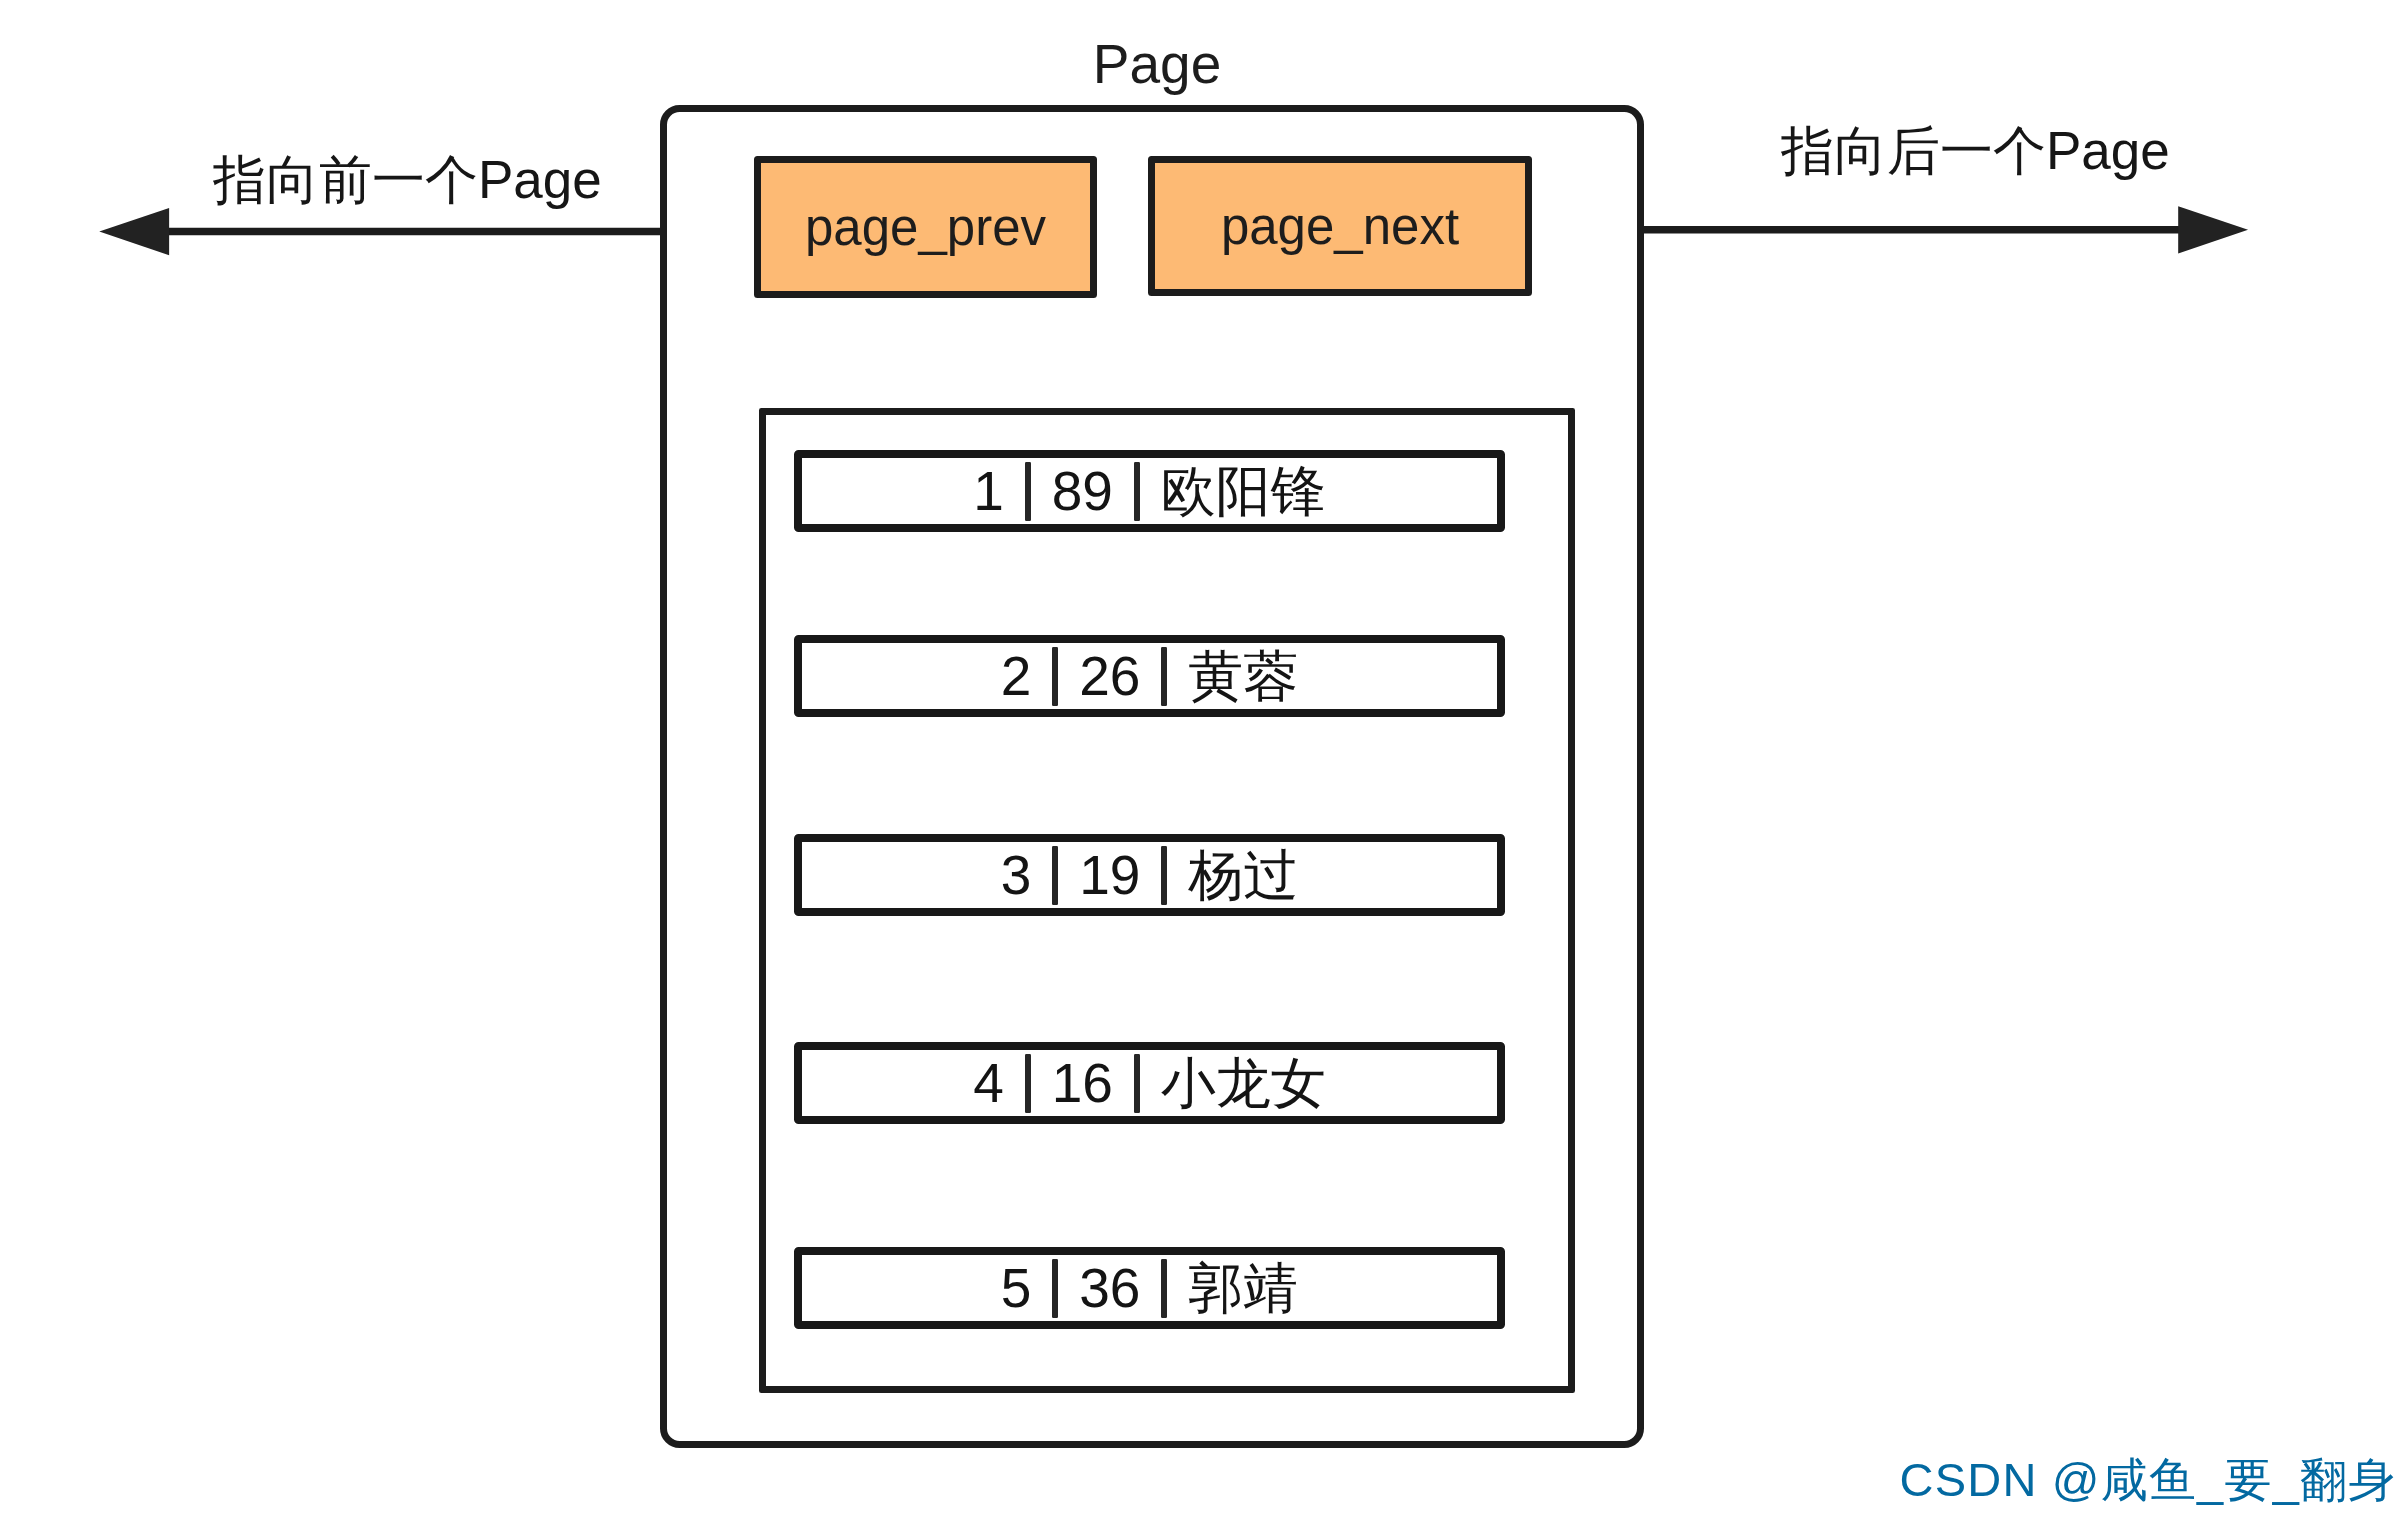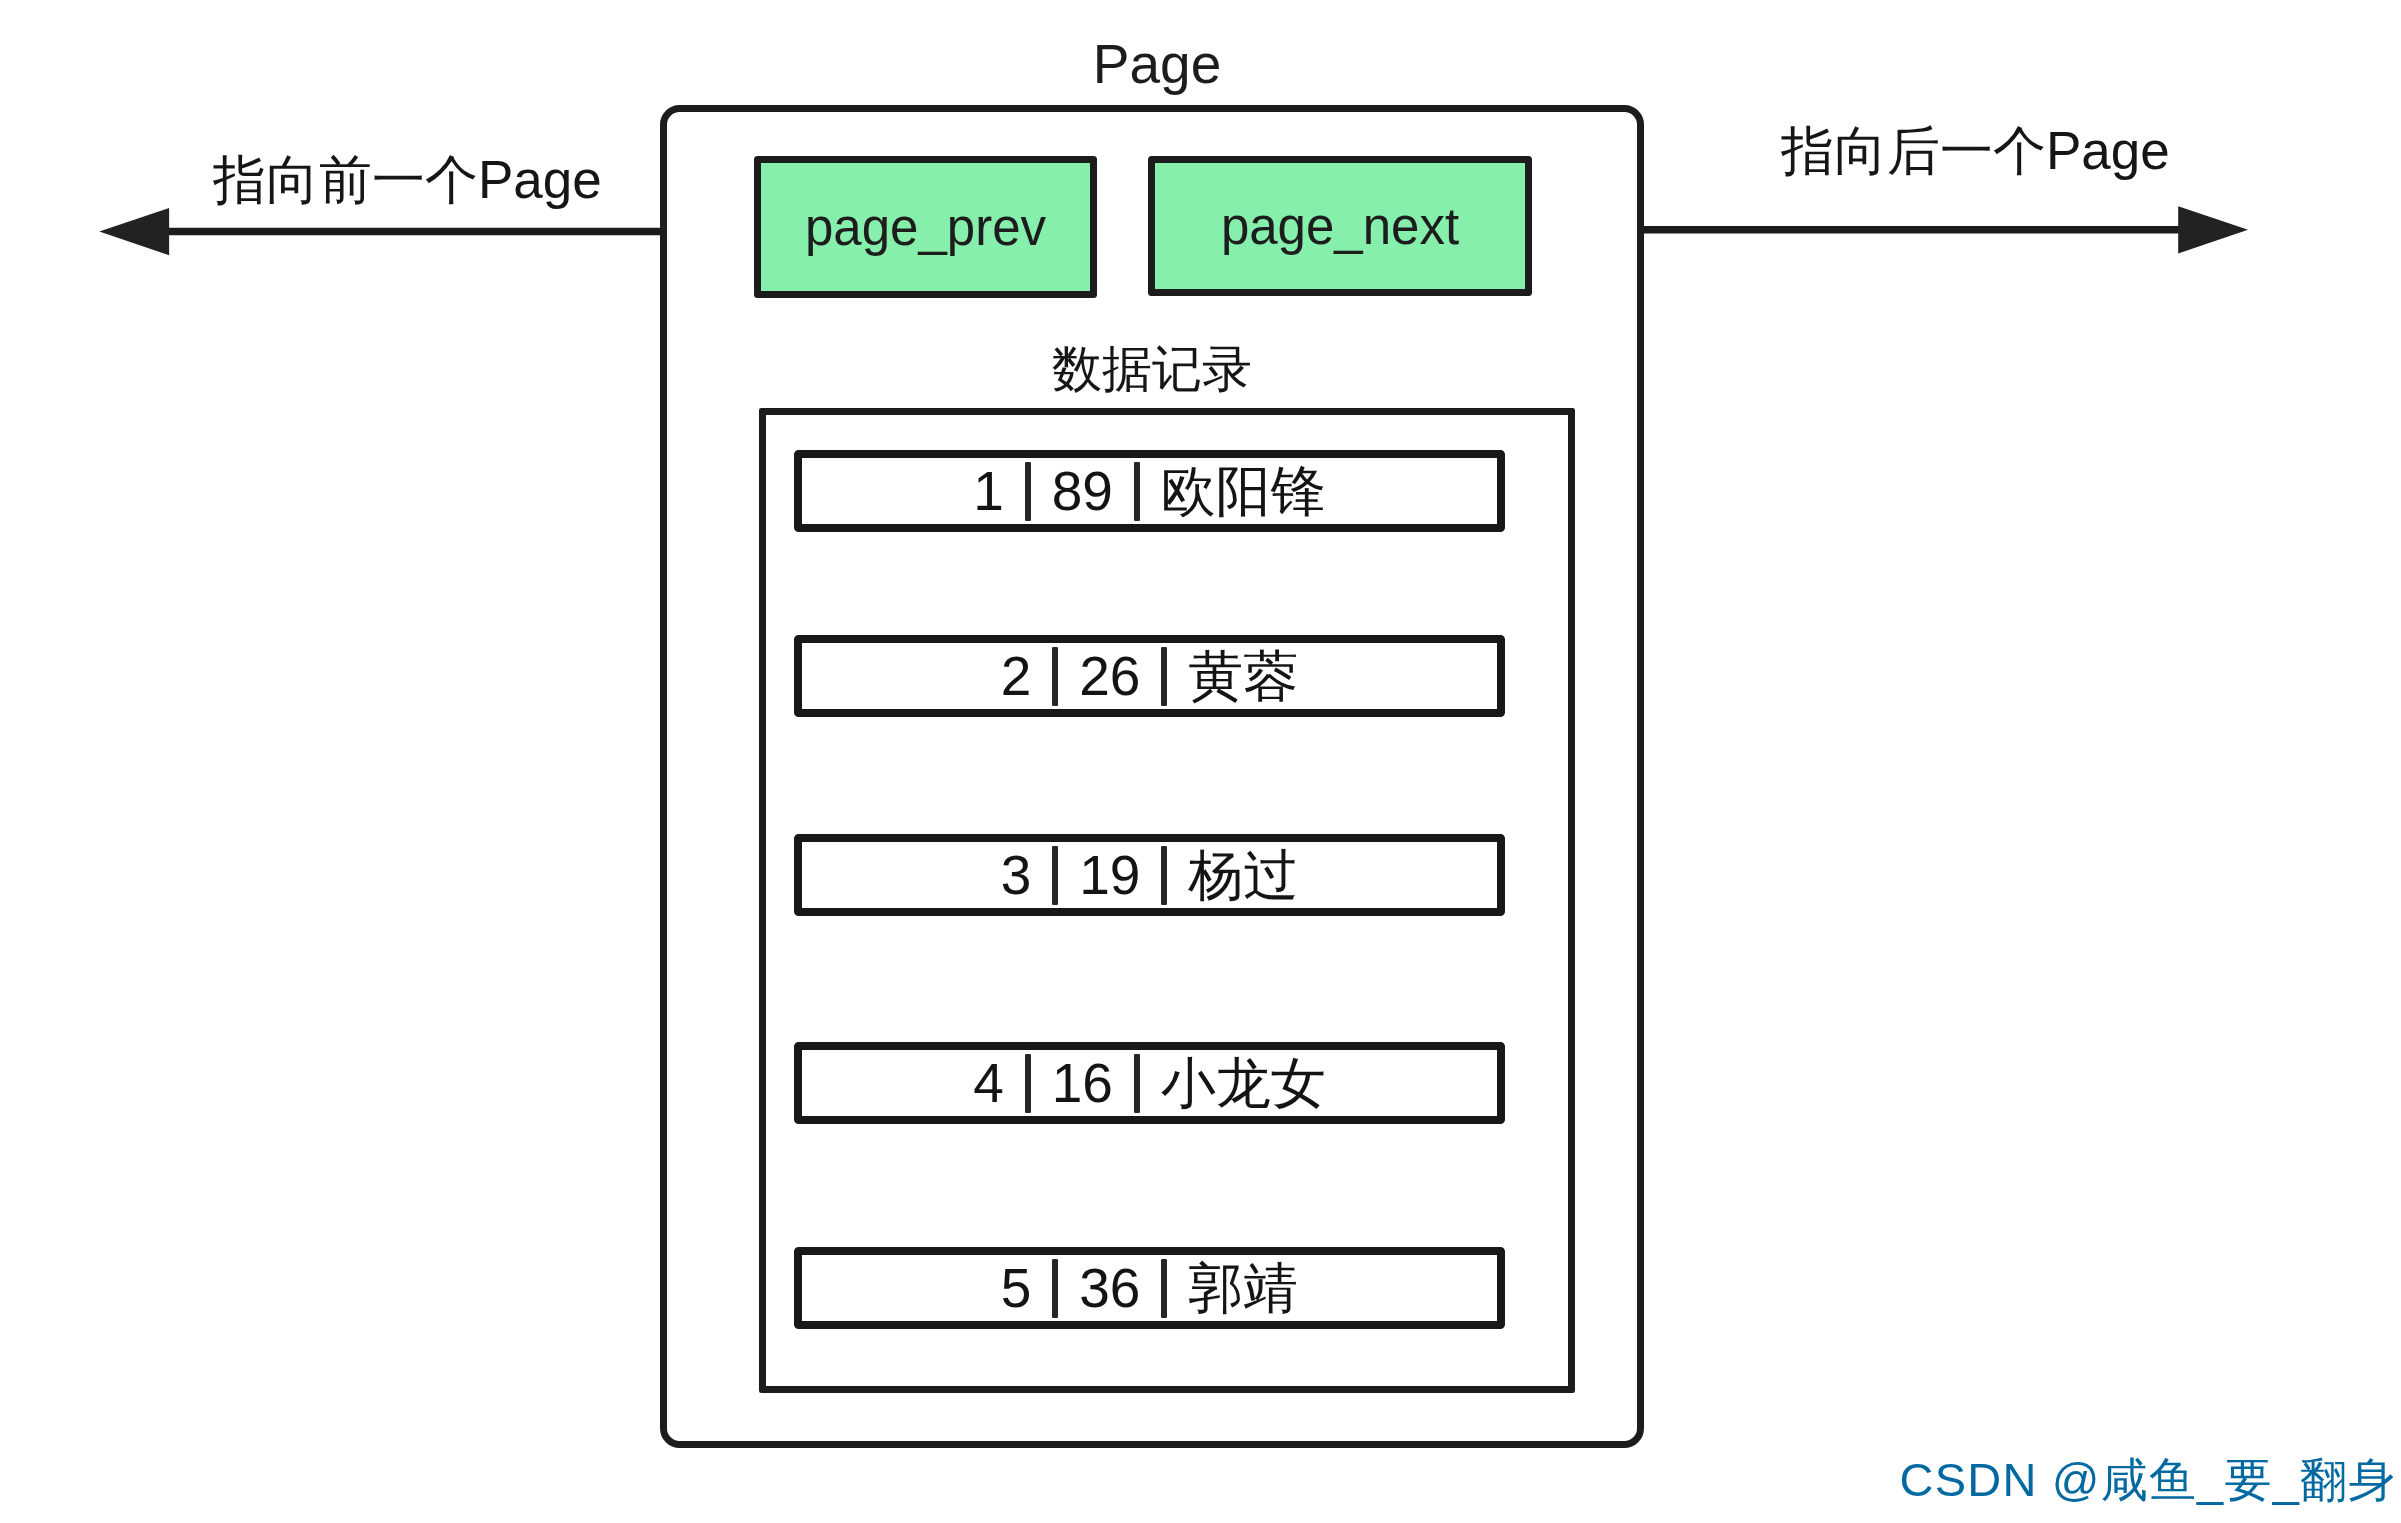--- a/index.html
+++ b/index.html
@@ -35,21 +35,21 @@
     left: 660px; top: 105px;
     width: 984px; height: 1343px;
     border: 7.5px solid #1c1c1c;
     border-radius: 19.6px;
     background: #ffffff;
   }
   .ptr-box {
     position: absolute;
     border: 7.5px solid #1c1c1c;
     border-radius: 3.5px;
-    background: #86efac;
+    background: #fdba74;
     display: flex;
     align-items: center;
     justify-content: center;
     font-size: 51px;
     color: #1d1d1d;
     white-space: nowrap;
   }
   .ptr-box.prev { left: 754px; top: 156px; width: 343px; height: 142px; }
   .ptr-box.next { left: 1148px; top: 156px; width: 384px; height: 140px; }
   .records-label {
@@ -134,21 +134,20 @@
 
   <div class="outer-box"></div>
 
   <div class="ptr-box prev">
     <span>page_prev</span>
   </div>
   <div class="ptr-box next">
     <span>page_next</span>
   </div>
 
-  <div class="records-label">数据记录</div>
   <div class="inner-box"></div>
 
   <div class="record" style="top:450px">
     <span class="cell">1</span>
     <span class="rdiv"></span>
     <span class="cell">89</span>
     <span class="rdiv"></span>
     <span class="cell">欧阳锋</span>
   </div>
 

